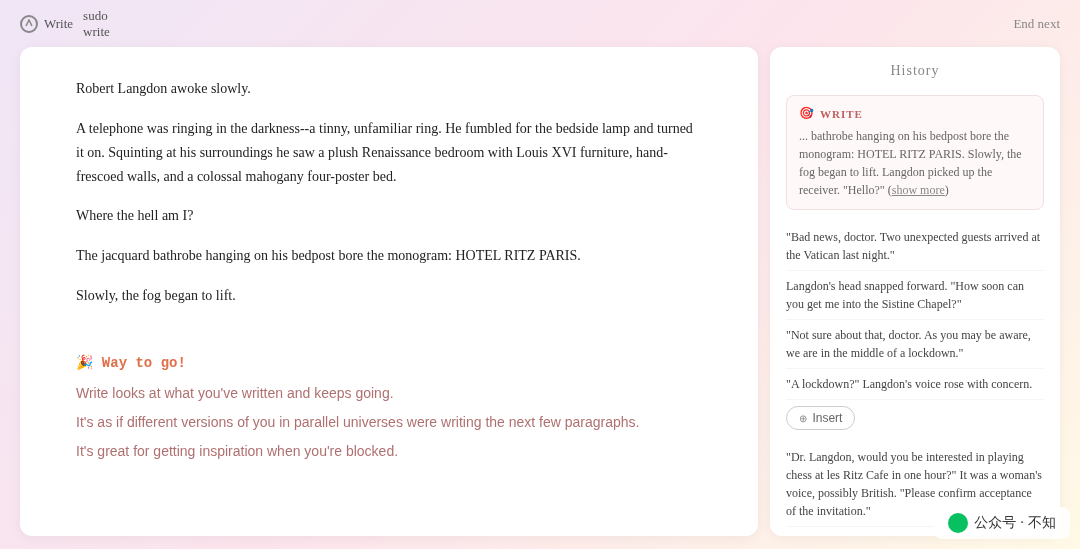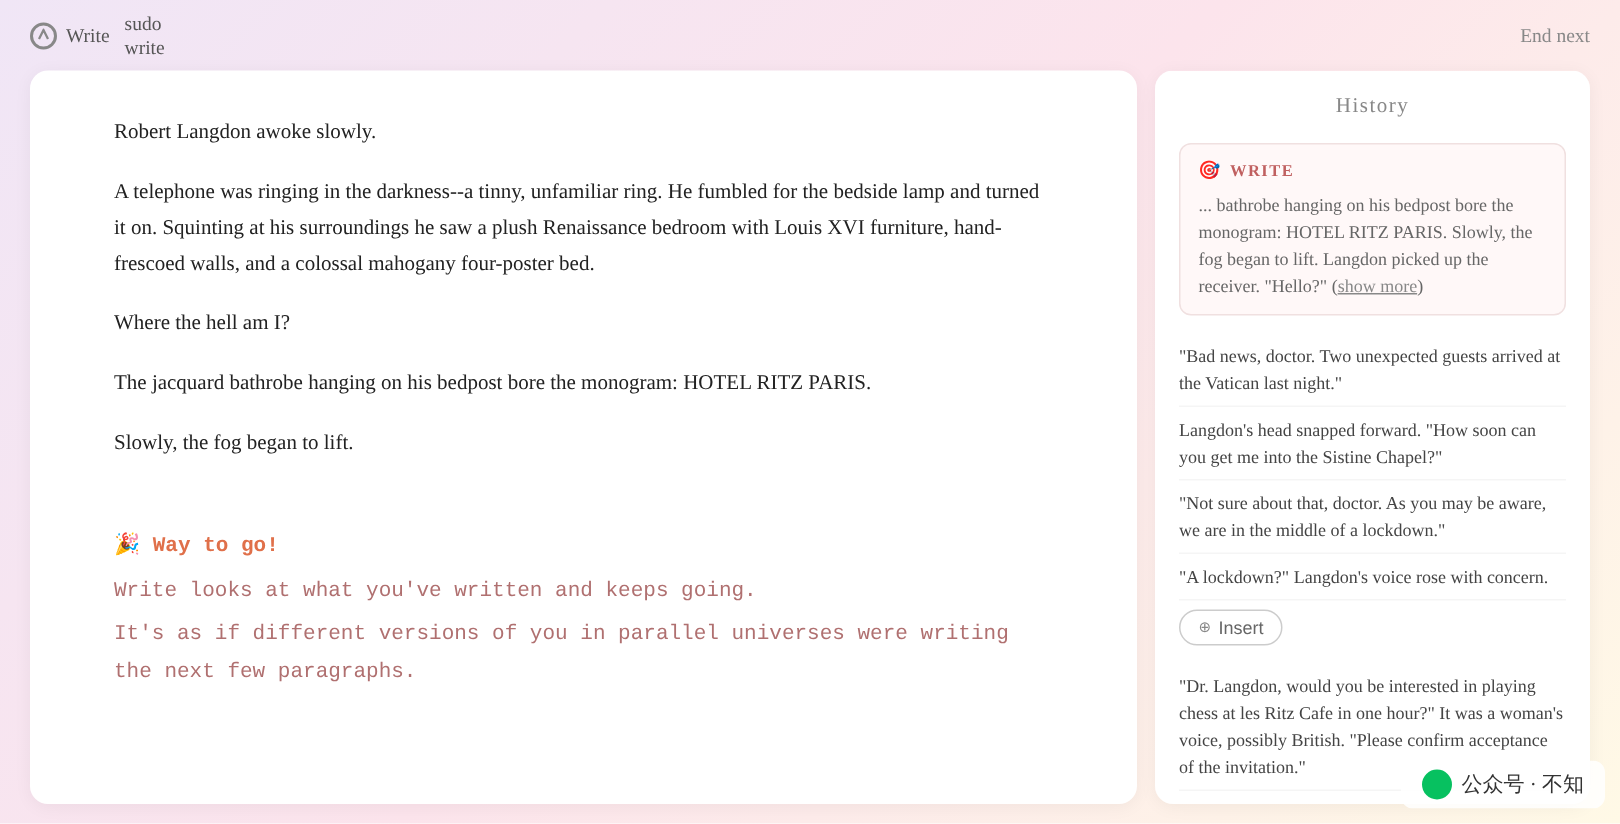--- a/index.html
+++ b/index.html
@@ -82,21 +82,21 @@
     .suggestion-heading {
       font-size: 14px;
       color: #e0704a;
       margin-bottom: 10px;
       font-family: 'Courier New', monospace;
       font-weight: bold;
     }
     .suggestion-text {
       font-size: 14px;
       color: #b07070;
-      font-family: Liberation Mono, monospace;
+      font-family: Liberation Sans, sans-serif;
       line-height: 1.8;
       margin-bottom: 4px;
     }
     .right-panel {
       width: 290px;
       background: white;
       border-radius: 12px;
       padding: 16px;
       overflow-y: auto;
       box-shadow: 0 2px 12px rgba(0,0,0,0.05);
@@ -220,20 +220,21 @@
       <p>A telephone was ringing in the darkness--a tinny, unfamiliar ring. He fumbled for the bedside lamp and turned it on. Squinting at his surroundings he saw a plush Renaissance bedroom with Louis XVI furniture, hand-frescoed walls, and a colossal mahogany four-poster bed.</p>
       <p>Where the hell am I?</p>
       <p>The jacquard bathrobe hanging on his bedpost bore the monogram: HOTEL RITZ PARIS.</p>
       <p>Slowly, the fog began to lift.</p>
     </div>
     <div class="divider-space"></div>
     <div class="suggestion-box">
       <div class="suggestion-heading">🎉 Way to go!</div>
       <div class="suggestion-text">Write looks at what you've written and keeps going.</div>
       <div class="suggestion-text">It's as if different versions of you in parallel universes were writing the next few paragraphs.</div>
+      <div class="suggestion-text">It's great for getting inspiration when you're blocked.</div>
 
     </div>
   </div>
 
   <div class="right-panel">
     <div class="history-title">History</div>
 
     <div class="write-card">
       <div class="write-card-header">
         <span class="write-icon">🎯</span>

